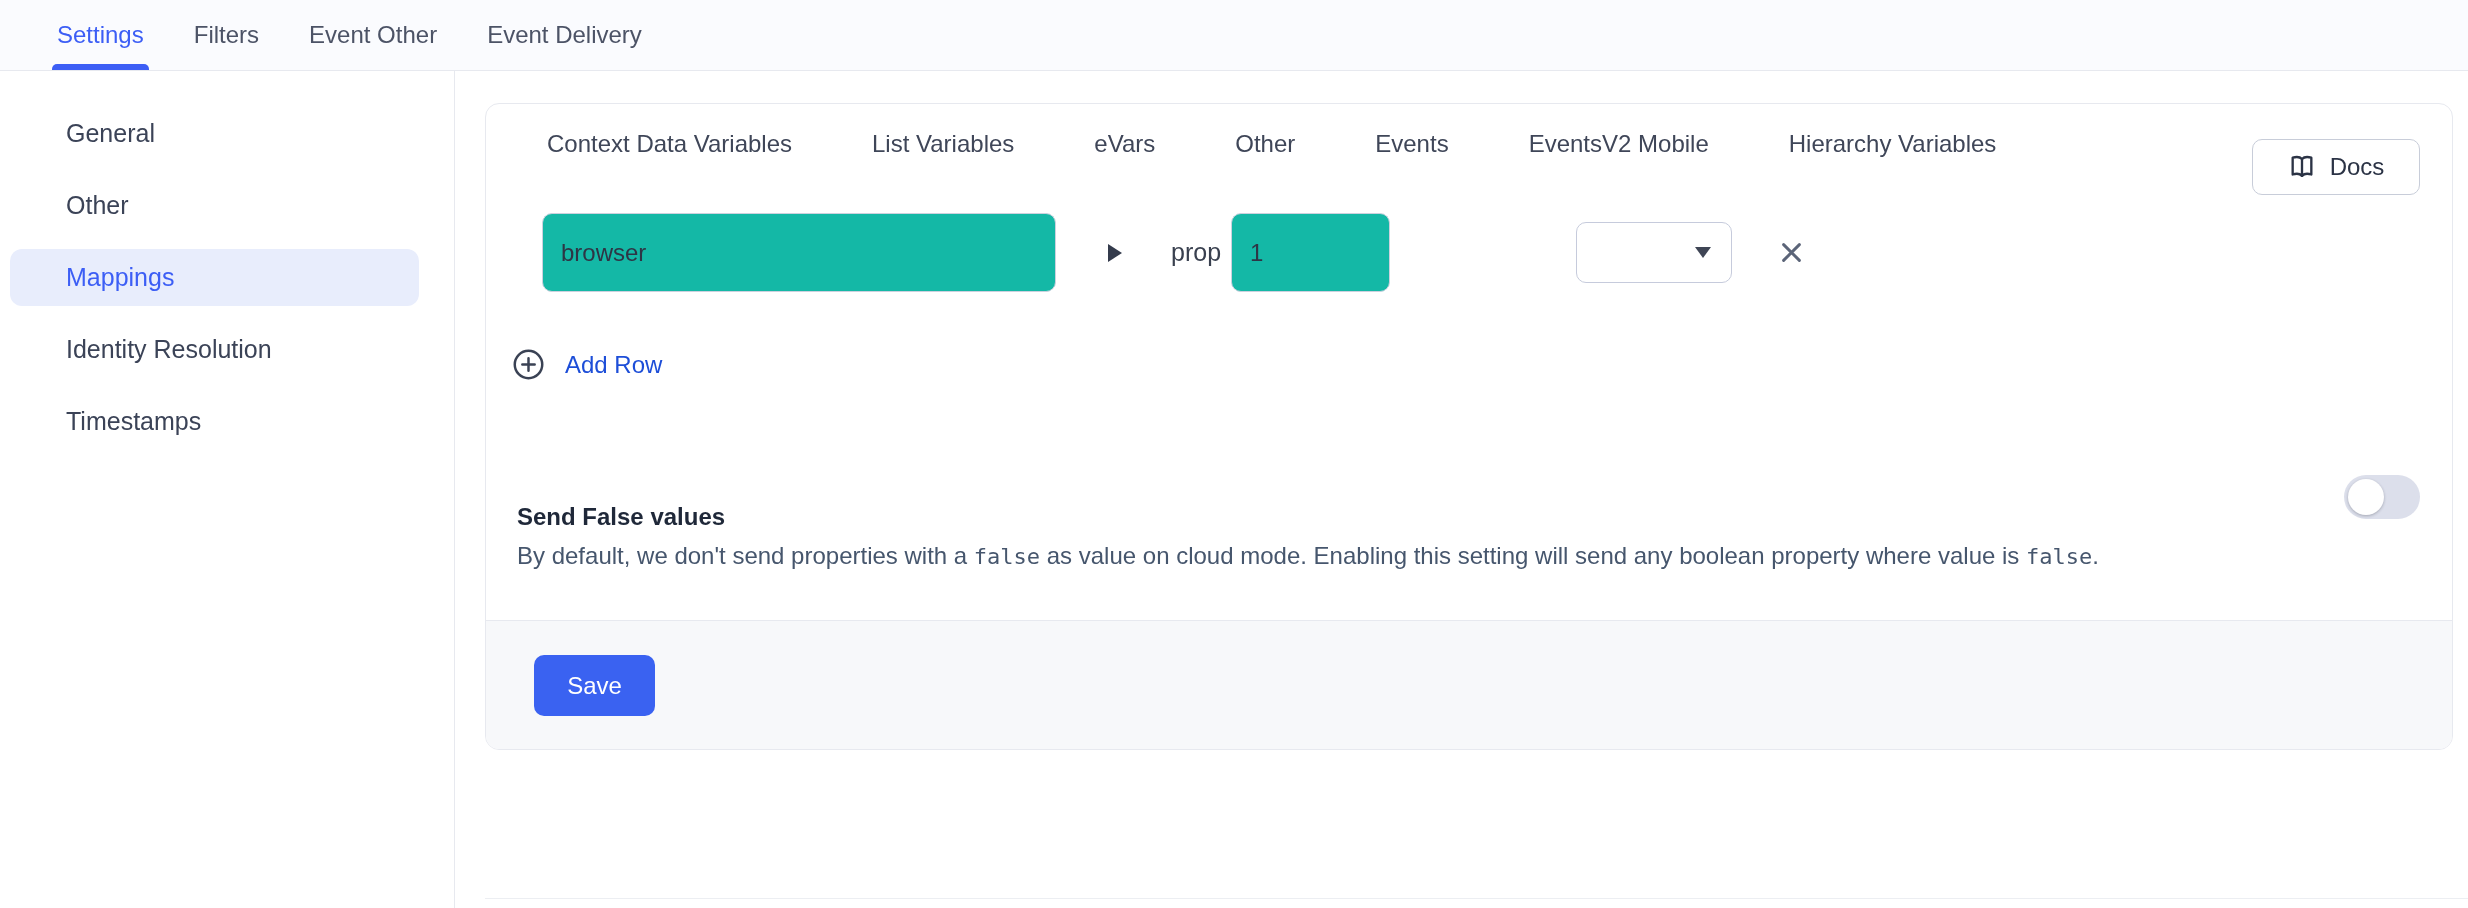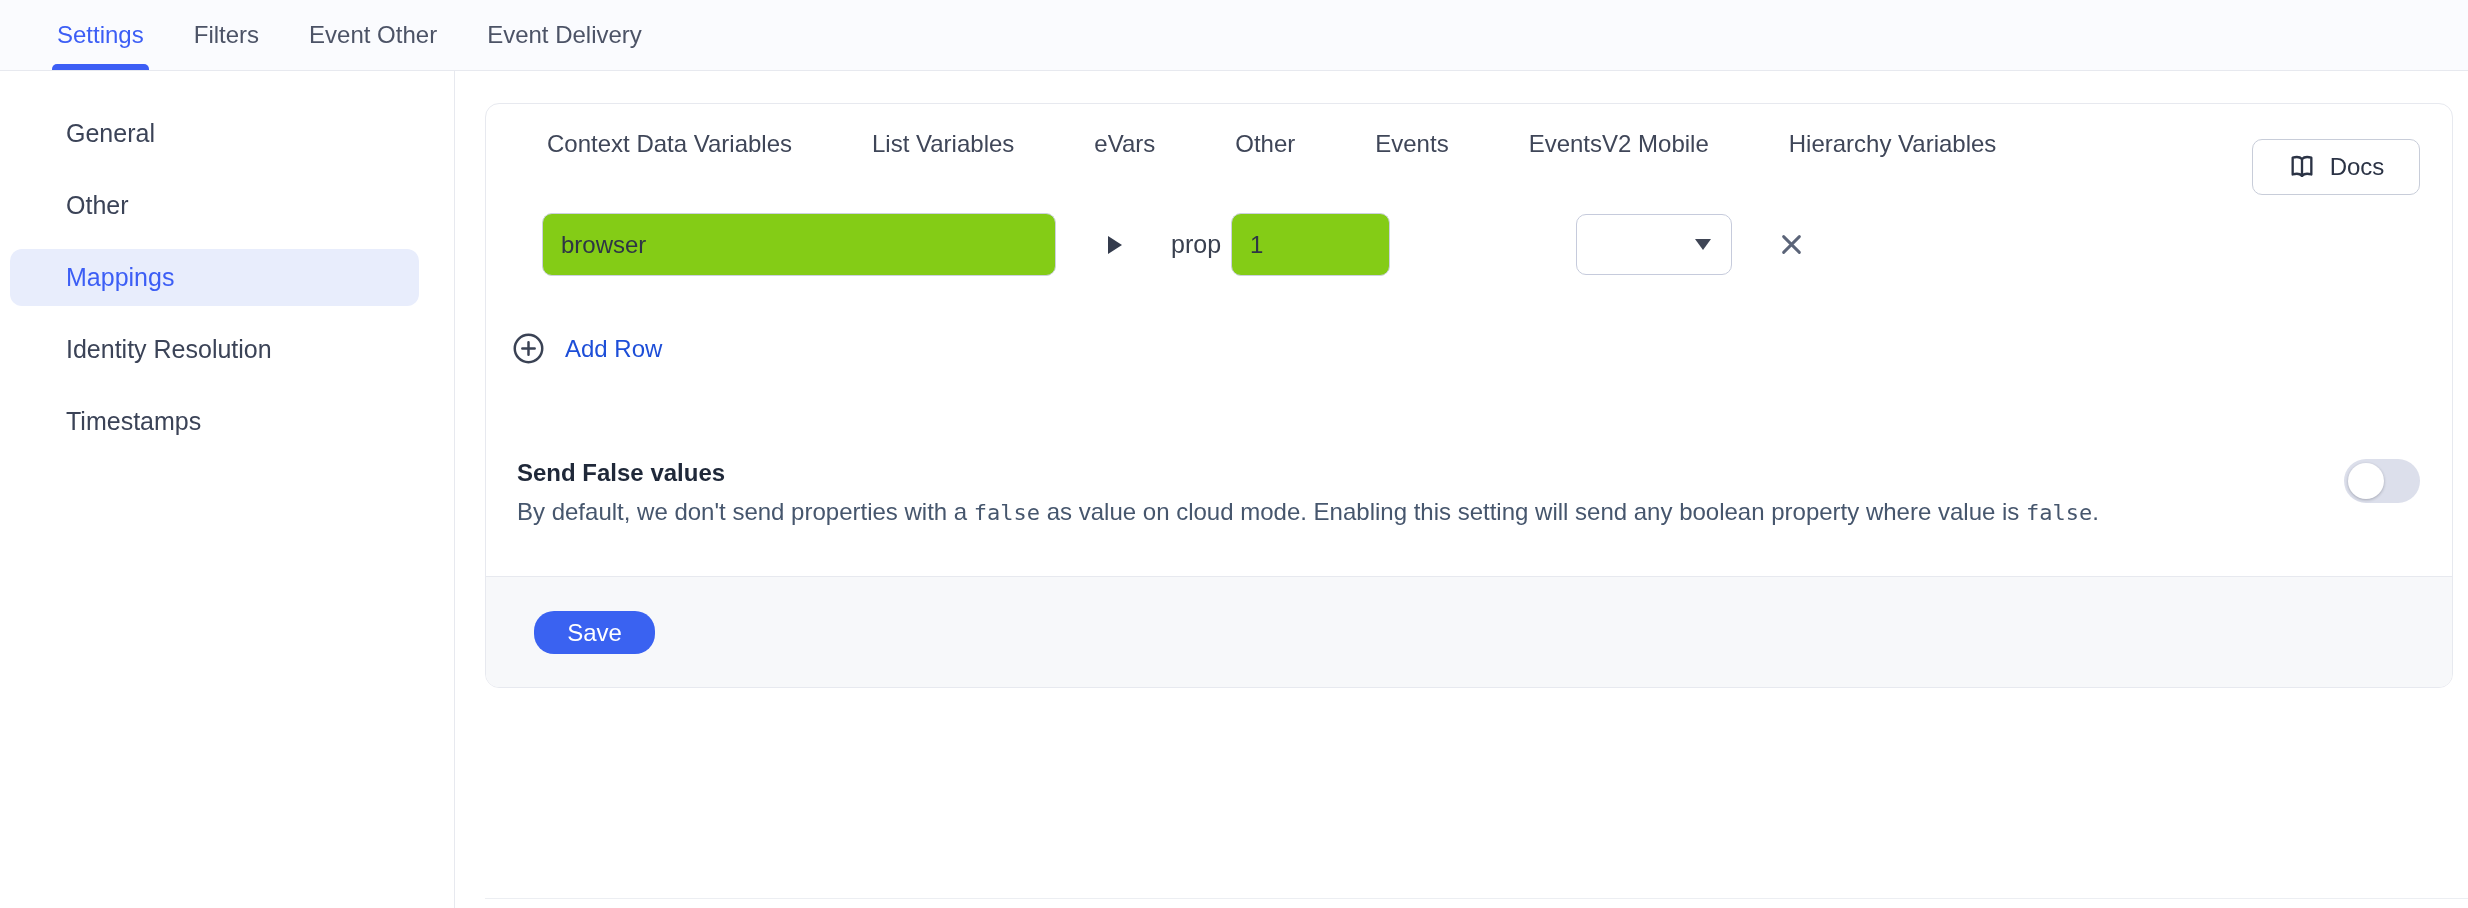--- a/index.html
+++ b/index.html
@@ -68,22 +68,22 @@
     background:var(--band-bg);border-top:1px solid var(--border);
     border-bottom:1px solid var(--border);min-height:97px;align-items:center;
   }
   .th{
     font-size:21px;font-weight:700;color:#3c4354;letter-spacing:.3px;line-height:1.55;
   }
   .th.wrap{max-width:170px;}
   .trow{padding-top:21px;align-items:center;}
   .cell{display:flex;align-items:center;}
   .text-input{
-    height:63px;border:1px solid var(--input-border);border-radius:10px;
-    font-size:24px;color:#2e3545;padding:0 18px;outline:none;background:#84cc16;
+    height:79px;border:1px solid var(--input-border);border-radius:10px;
+    font-size:24px;color:#2e3545;padding:0 18px;outline:none;background:#14b8a6;
     font-family:"Liberation Sans","DejaVu Sans",sans-serif;
   }
   .seg-input{width:514px;}
   .arrow-right{
     width:0;height:0;border-left:14px solid #343b4c;
     border-top:9px solid transparent;border-bottom:9px solid transparent;
     margin-left:52px;
   }
   .prop-label{font-size:25px;color:#39404f;margin-right:10px;}
   .prop-input{width:159px;}
@@ -99,42 +99,42 @@
   .remove-x svg{width:27px;height:27px;stroke:#5b6478;stroke-width:2.6;}
   
   .add-row{
     display:flex;align-items:center;gap:20px;margin:56px 0 0 26px;cursor:pointer;
     background:none;border:none;padding:0;font-size:24px;font-weight:500;color:#1d4ed8;
     font-family:"Liberation Sans","DejaVu Sans",sans-serif;
   }
   .add-row svg{width:33px;height:33px;stroke:#3a4254;}
   
   .false-section{display:flex;margin:94px 32px 43px 31px;align-items:flex-start;}
-  .false-text{max-width:1795px;}
+  .false-text{max-width:1795px;margin-top:28px;}
   .false-title{font-size:24px;font-weight:700;color:var(--heading-text);margin:0 0 3px 0;}
   .false-desc{font-size:24px;color:var(--body-text);line-height:1.8;margin:0;}
   .false-desc code{
     font-family:"DejaVu Sans Mono","Liberation Mono",monospace;font-size:22px;color:var(--body-text);
   }
   .toggle{
     margin-left:auto;width:76px;height:44px;border-radius:22px;background:var(--toggle-bg);
     position:relative;cursor:pointer;flex:0 0 auto;margin-top:0;
   }
   .toggle .knob{
     position:absolute;left:4px;top:4px;width:36px;height:36px;border-radius:50%;
     background:#fff;box-shadow:0 1px 3px rgba(20,24,40,.28);
   }
   
   .card-footer{
     margin-top:0;border-top:1px solid var(--border);background:var(--band-bg);
     padding:34px 0 33px 48px;border-radius:0 0 13px 13px;
   }
   .save-btn{
-    width:121px;height:43px;background:var(--save-blue);color:#fff;border:none;
-    border-radius:20px;font-size:24px;font-weight:500;cursor:pointer;
+    width:121px;height:61px;background:var(--save-blue);color:#fff;border:none;
+    border-radius:10px;font-size:24px;font-weight:500;cursor:pointer;
     font-family:"Liberation Sans","DejaVu Sans",sans-serif;
   }
   .below-line{position:absolute;left:485px;right:0;top:898px;height:1px;background:#eceef2;}
 </style>
 </head>
 <body>
 
 <header class="topnav">
   <div class="navtab active">
     <span>Settings</span>

